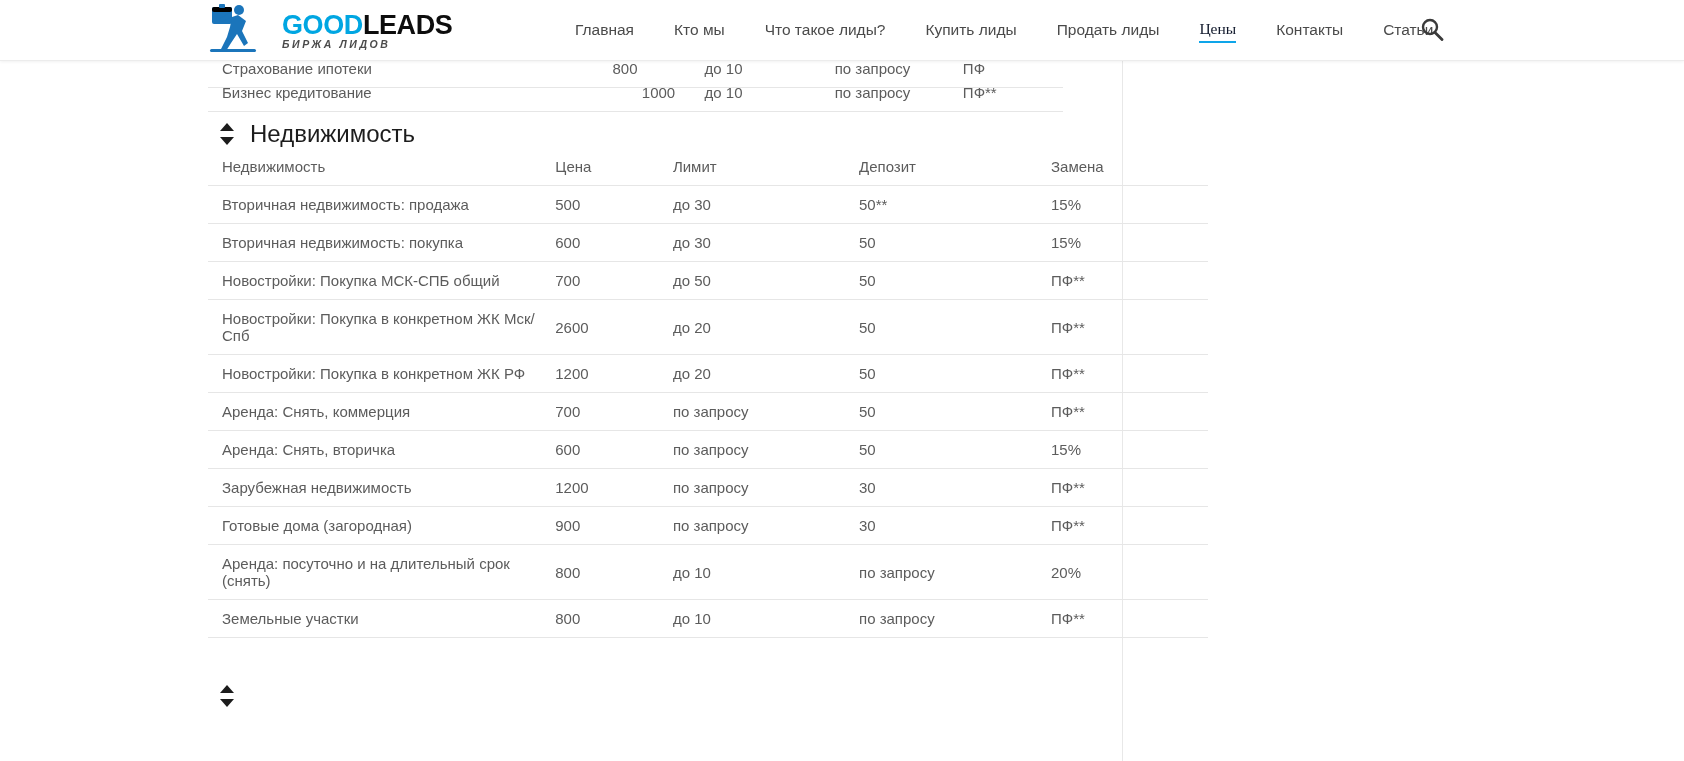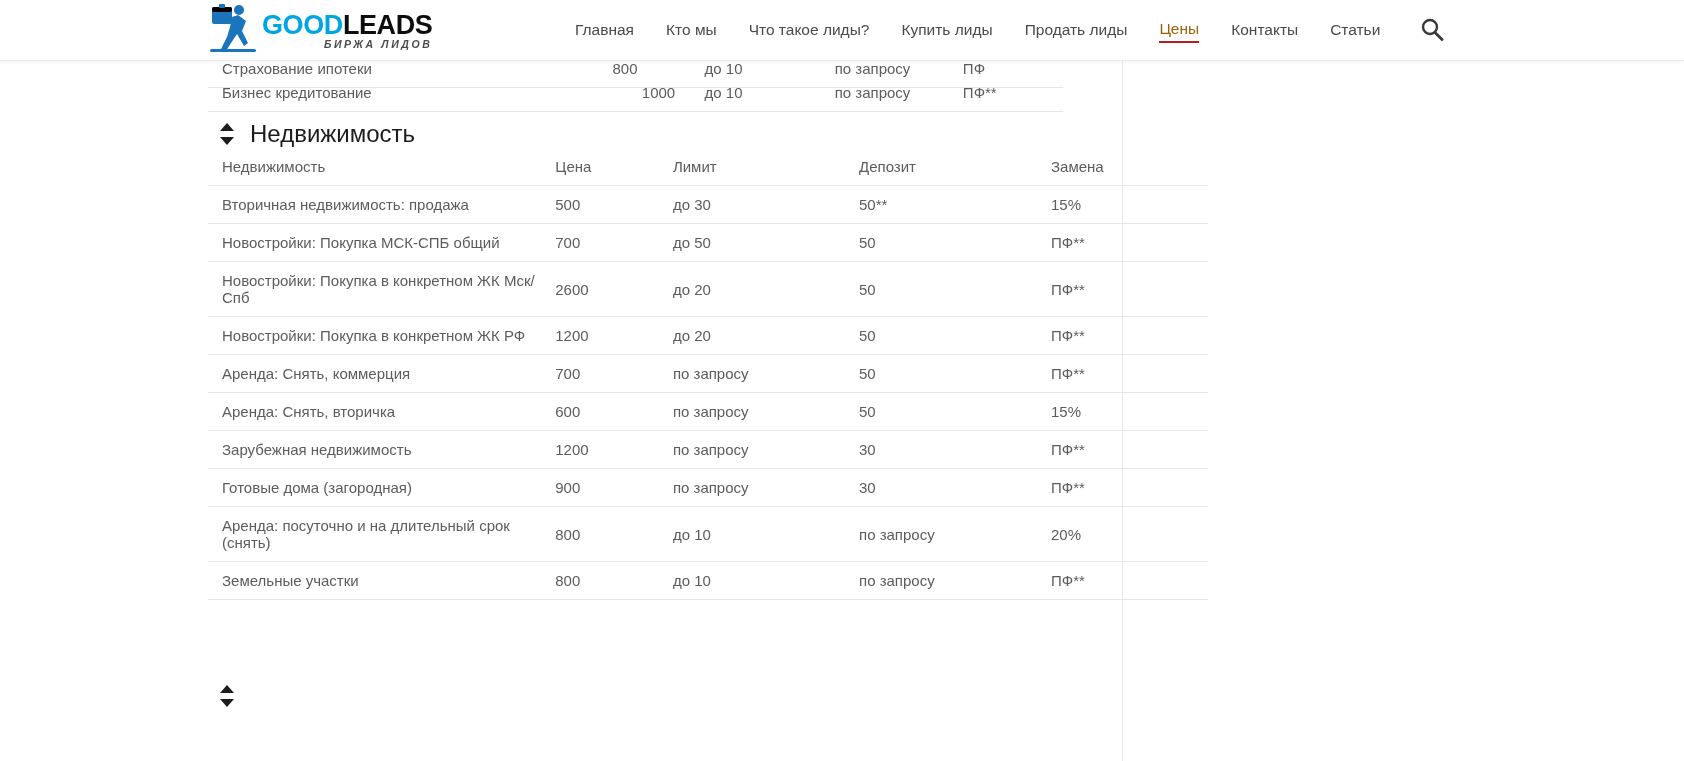--- a/index.html
+++ b/index.html
@@ -24,22 +24,21 @@
     box-shadow: 0 1px 3px rgba(0,0,0,0.06);
     z-index: 40;
   }
   .logo-wrap {
     position: absolute;
     left: 208px;
     top: 0;
     height: 60px;
     display: flex;
     align-items: center;
-    gap: 4px;
-    text-align: right;
+    gap: 24px;
   }
   .logo-mark {
     width: 50px;
     height: 54px;
     position: relative;
   }
   .logo-text {
     line-height: 1;
     padding-top: 2px;
   }
@@ -57,32 +56,33 @@
     font-weight: bold;
     font-style: italic;
   }
   .nav {
     position: absolute;
     left: 575px;
     top: 0;
     height: 60px;
     display: flex;
     align-items: center;
-    gap: 32px;
+    gap: 40px;
   }
   .nav-item {
     font-size: 15.5px;
     color: #4a4a4a;
     cursor: pointer;
     white-space: nowrap;
     padding: 3px 0;
   }
   .nav-item.active {
-    color: #a16207;
-    border-bottom: 2px solid #b91c1c;
+    color: #0f172a;
+    border-bottom: 2px solid #0ea5e9;
+    font-family: Liberation Serif, serif;
   }
   .search-icon {
     position: absolute;
     left: 1420px;
     top: 17px;
     width: 24px;
     height: 24px;
     cursor: pointer;
   }
 
@@ -282,20 +282,27 @@
     </thead>
     <tbody>
       <tr class="row-1">
         <td class="c-name">Вторичная недвижимость: продажа</td>
         <td class="c-price">500</td>
         <td class="c-limit">до 30</td>
         <td class="c-dep">50**</td>
         <td class="c-rep">15%</td>
       </tr>
       <tr class="row-1">
+        <td class="c-name">Вторичная недвижимость: покупка</td>
+        <td class="c-price">600</td>
+        <td class="c-limit">до 30</td>
+        <td class="c-dep">50</td>
+        <td class="c-rep">15%</td>
+      </tr>
+      <tr class="row-1">
         <td class="c-name">Новостройки: Покупка МСК-СПБ общий</td>
         <td class="c-price">700</td>
         <td class="c-limit">до 50</td>
         <td class="c-dep">50</td>
         <td class="c-rep">ПФ**</td>
       </tr>
       <tr class="row-2">
         <td class="c-name">Новостройки: Покупка в конкретном ЖК Мск/Спб</td>
         <td class="c-price">2600</td>
         <td class="c-limit">до 20</td>

